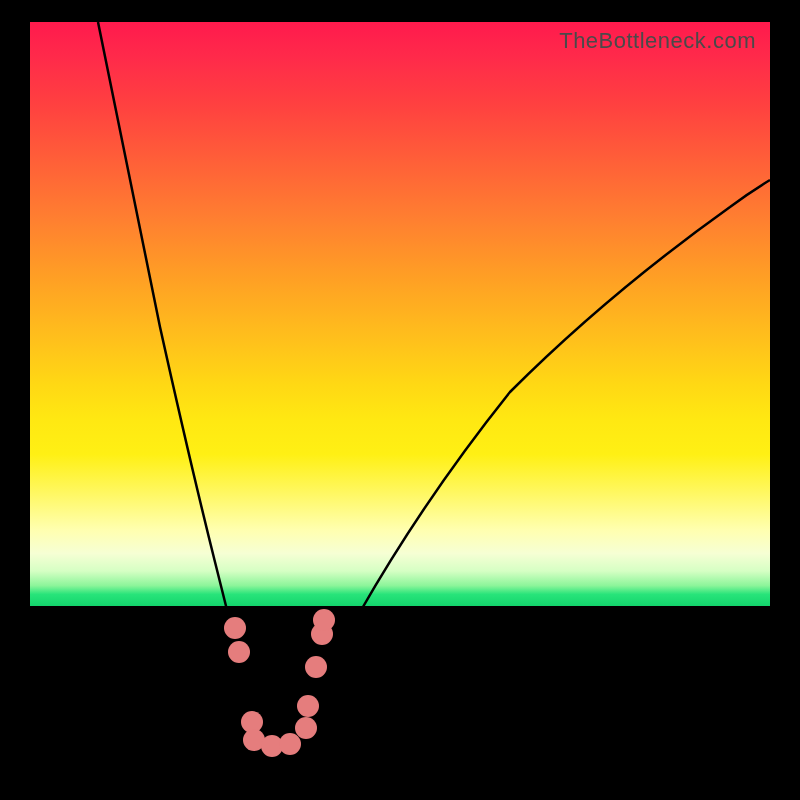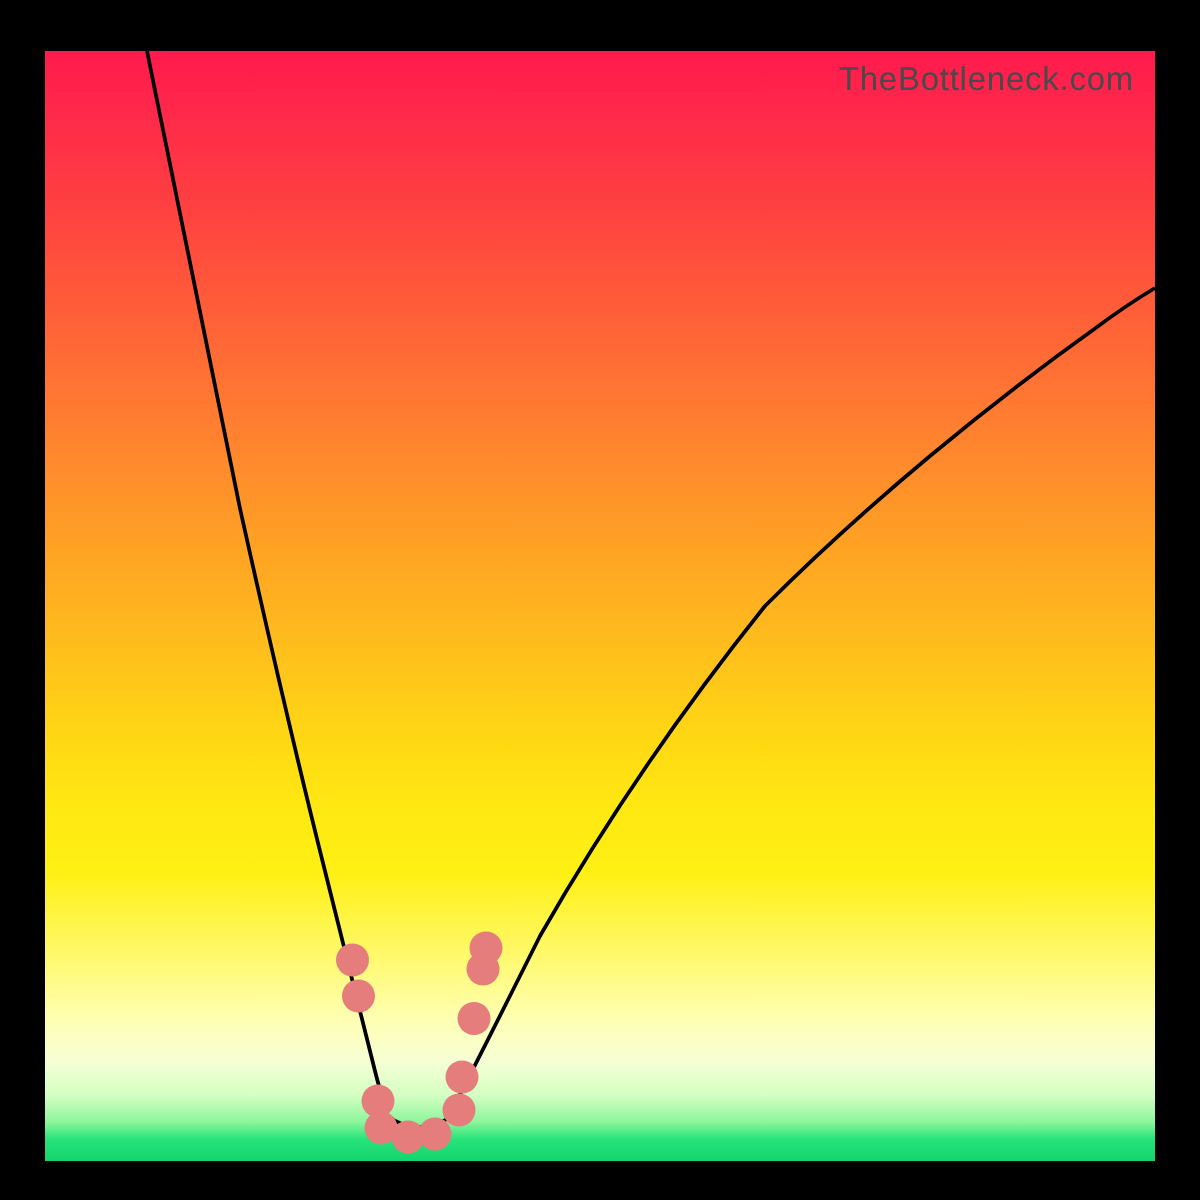--- a/index.html
+++ b/index.html
@@ -13,23 +13,23 @@
   }
   .frame {
     position: relative;
     width: 800px;
     height: 800px;
     background: #000;
   }
   .plot {
     position: absolute;
     left: 30px;
-    top: 34px;
+    top: 22px;
     width: 740px;
-    height: 740px;
+    height: 584px;
     
     background: linear-gradient(to bottom,
       #ff1a4d 0%,
       #ff2a4a 6%,
       #ff4040 14%,
       #ff6038 24%,
       #ff8030 34%,
       #ffa024 44%,
       #ffbf1c 54%,
       #ffd814 62%,

